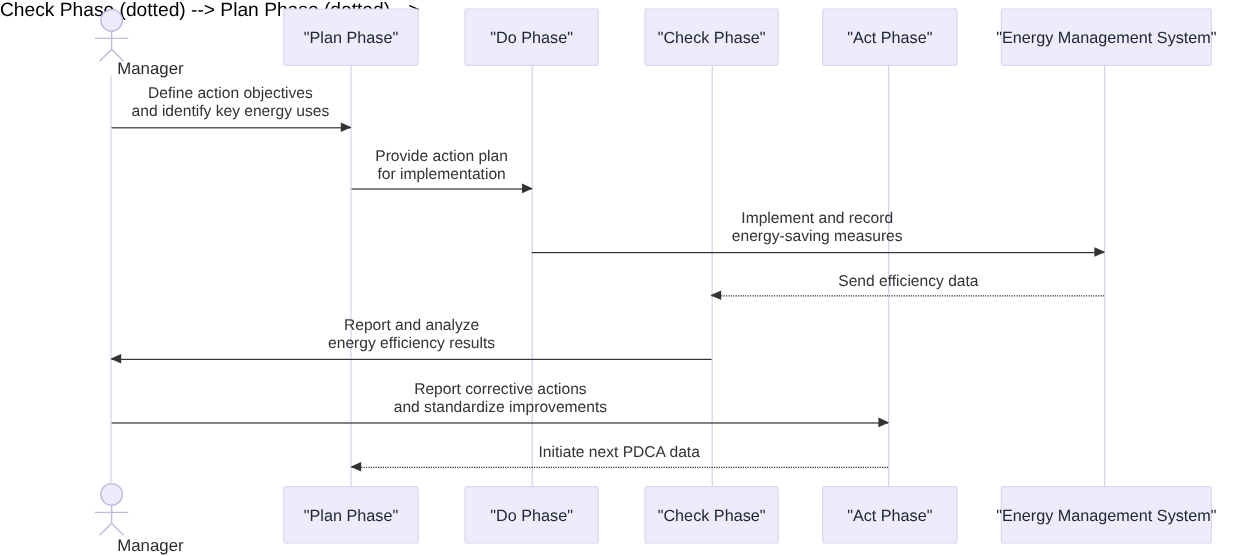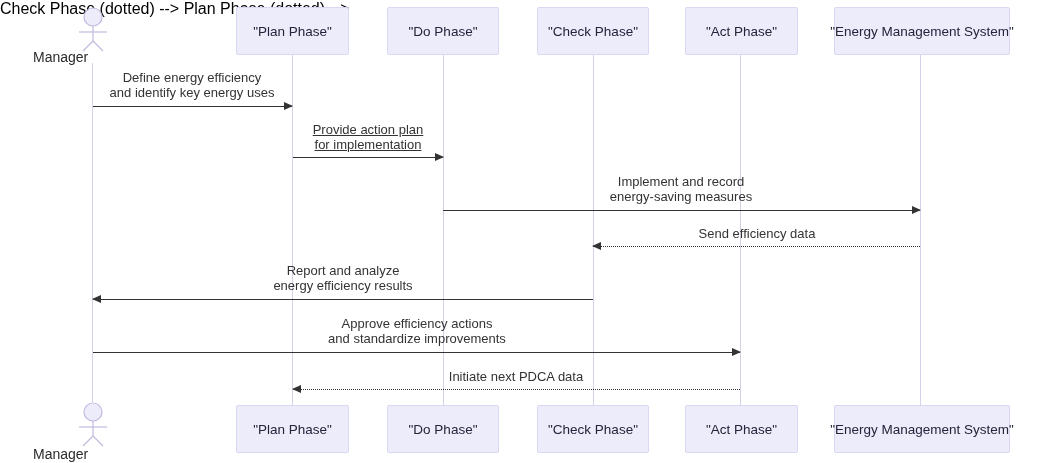--- a/index.html
+++ b/index.html
@@ -15,21 +15,21 @@
   .pbox {
     position:absolute; height:48px; box-sizing:border-box;
     background:#ececfb; border:1px solid #d8d8f2; border-radius:2px;
     display:flex; align-items:center; justify-content:center;
   }
   .pbox span {
     font-size:13.5px; color:#24243a; white-space:nowrap;
   }
   .actor-figure { position:absolute; width:56px; height:48px; }
   .actor-label {
-    position:absolute; width:120px; text-align:left;
+    position:absolute; width:120px; text-align:right;
     font-size:14px; color:#2b2b2b;
   }
   .msg-label {
     position:absolute; width:320px; text-align:center;
     font-size:13px; line-height:15px; color:#333333;
     white-space:pre-line;
   }
   .arrow { position:absolute; height:0; }
   .arrow.solid  { border-top:1.5px solid #333333; }
   .arrow.dotted { border-top:1.5px dotted #333333; }
@@ -102,45 +102,45 @@
     <span>"Check Phase"</span>
   </div>
   <div class="pbox" style="left:685px; top:405px; width:113px;">
     <span>"Act Phase"</span>
   </div>
   <div class="pbox" style="left:834px; top:405px; width:176px;">
     <span>"Energy Management System"</span>
   </div>
 
   
-  <div class="msg-label" style="left:32px; top:70px;">Define energy efficiency
+  <div class="msg-label" style="left:32px; top:70px;">Define action objectives
 and identify key energy uses</div>
   <div class="arrow solid right" style="left:93px; top:106px; width:199px;"></div>
 
   
-  <div class="msg-label" style="left:208px; top:122px;text-decoration:underline;">Provide action plan
+  <div class="msg-label" style="left:208px; top:122px;">Provide action plan
 for implementation</div>
   <div class="arrow solid right" style="left:293px; top:157px; width:150px;"></div>
 
   
   <div class="msg-label" style="left:521px; top:174px;">Implement and record
 energy-saving measures</div>
   <div class="arrow solid right" style="left:443px; top:210px; width:477px;"></div>
 
    Check Phase (dotted) --&gt;
   <div class="msg-label" style="left:597px; top:226px;">Send efficiency data</div>
   <div class="arrow dotted left" style="left:593px; top:246px; width:327px;"></div>
 
   
   <div class="msg-label" style="left:183px; top:263px;text-align:center;">Report and analyze
 energy efficiency results</div>
   <div class="arrow solid left" style="left:93px; top:299px; width:500px;"></div>
 
   
-  <div class="msg-label" style="left:257px; top:316px;">Approve efficiency actions
+  <div class="msg-label" style="left:257px; top:316px;">Report corrective actions
 and standardize improvements</div>
   <div class="arrow solid right" style="left:93px; top:352px; width:647px;"></div>
 
    Plan Phase (dotted) --&gt;
   <div class="msg-label" style="left:356px; top:369px;">Initiate next PDCA data</div>
   <div class="arrow dotted left" style="left:293px; top:389px; width:447px;"></div>
 
 </div>
 
 </body></html>

